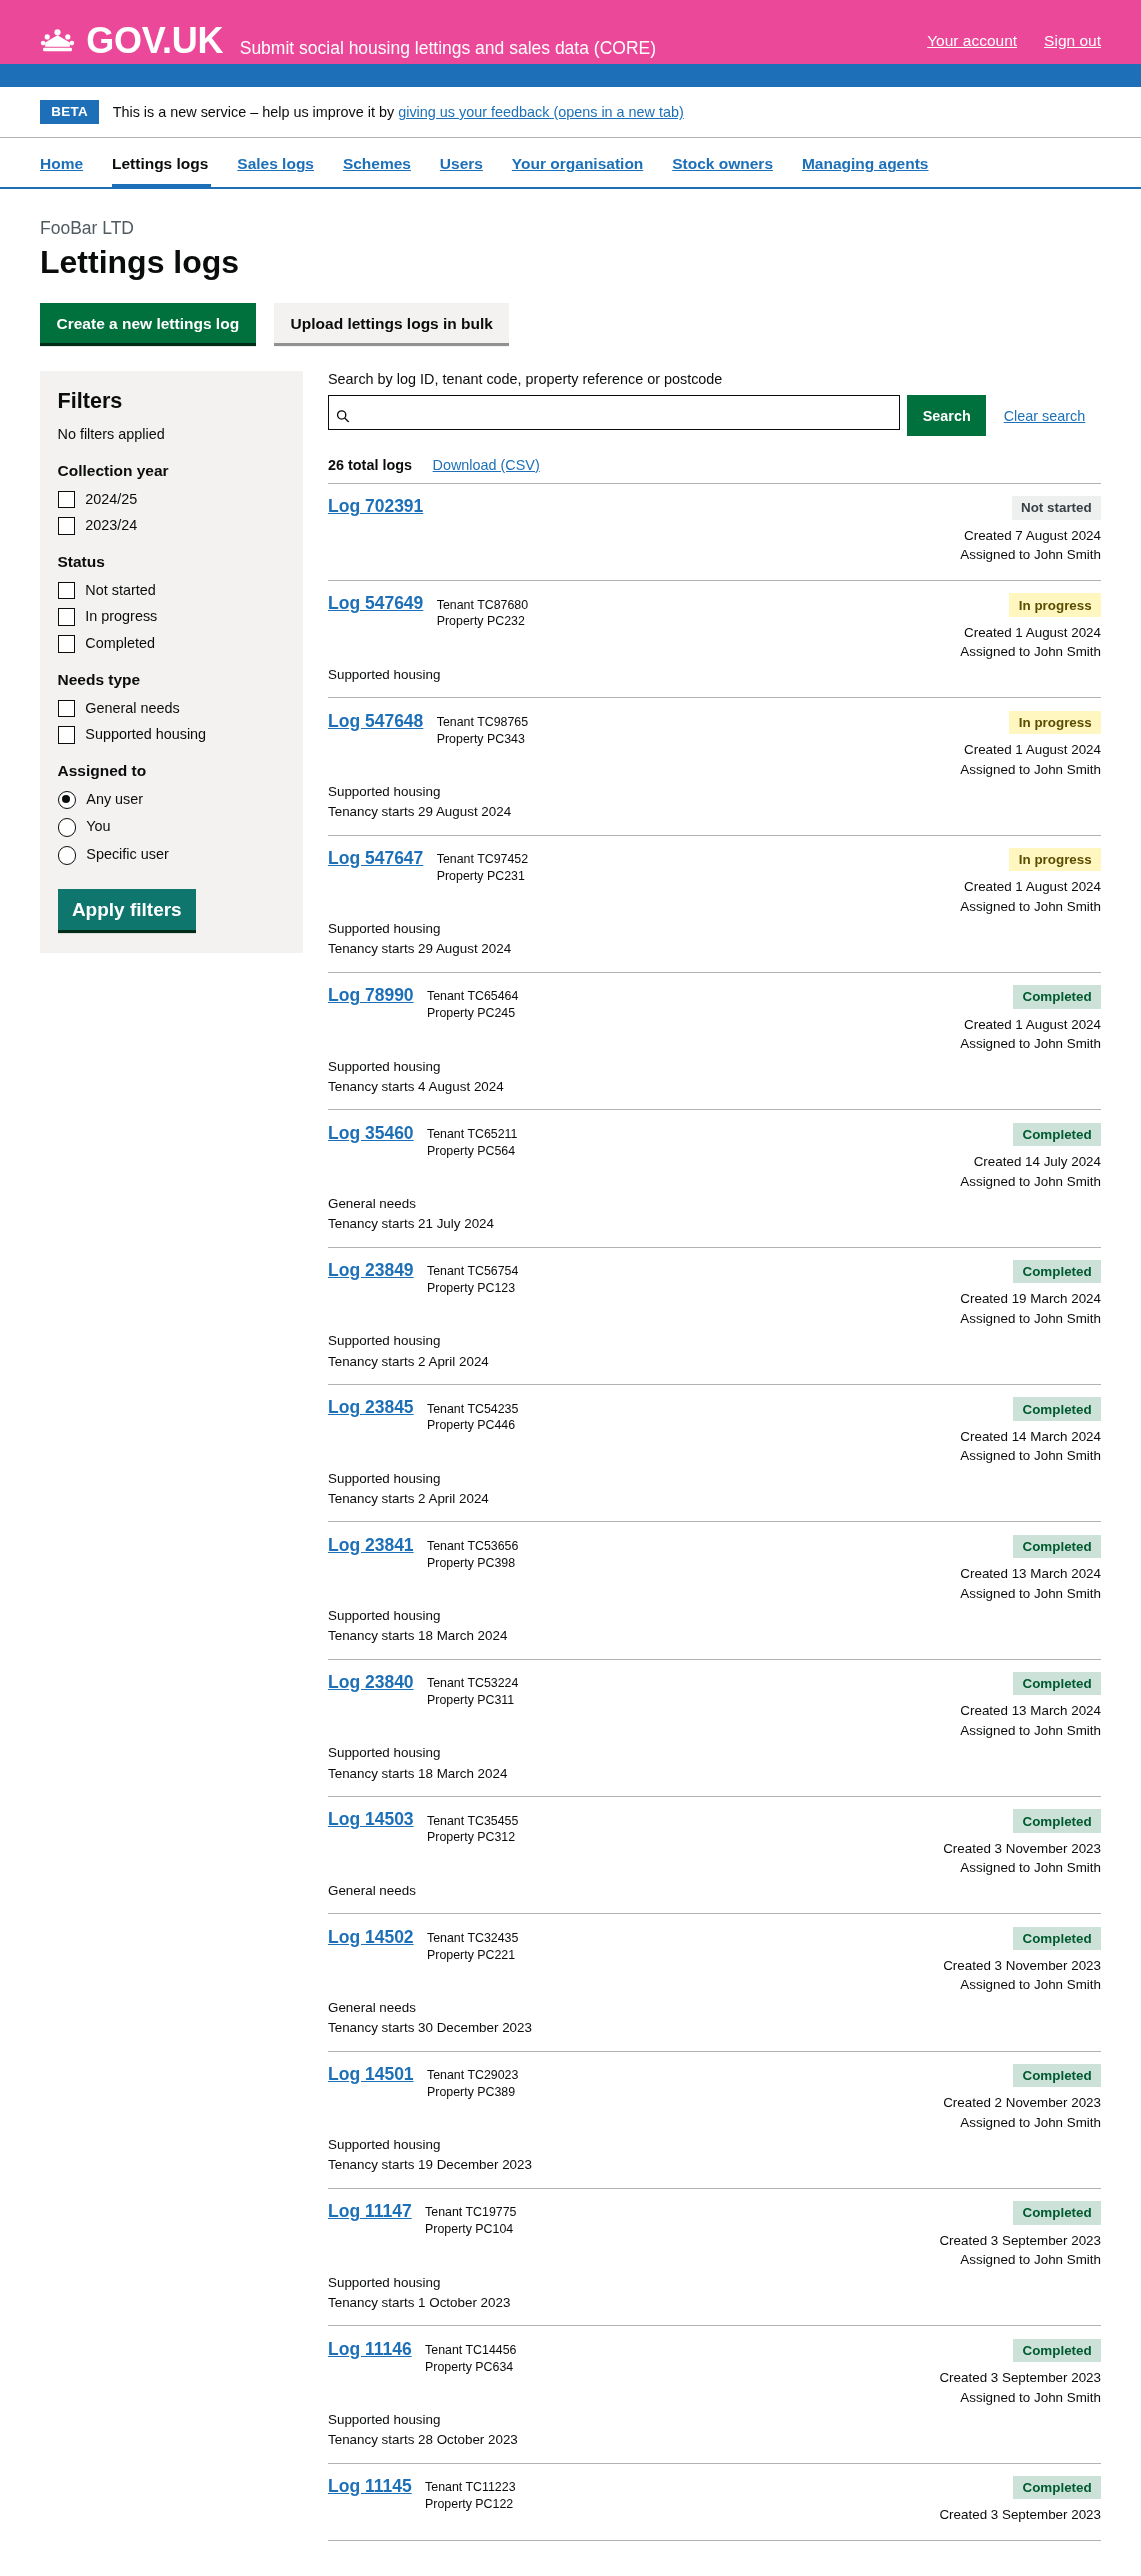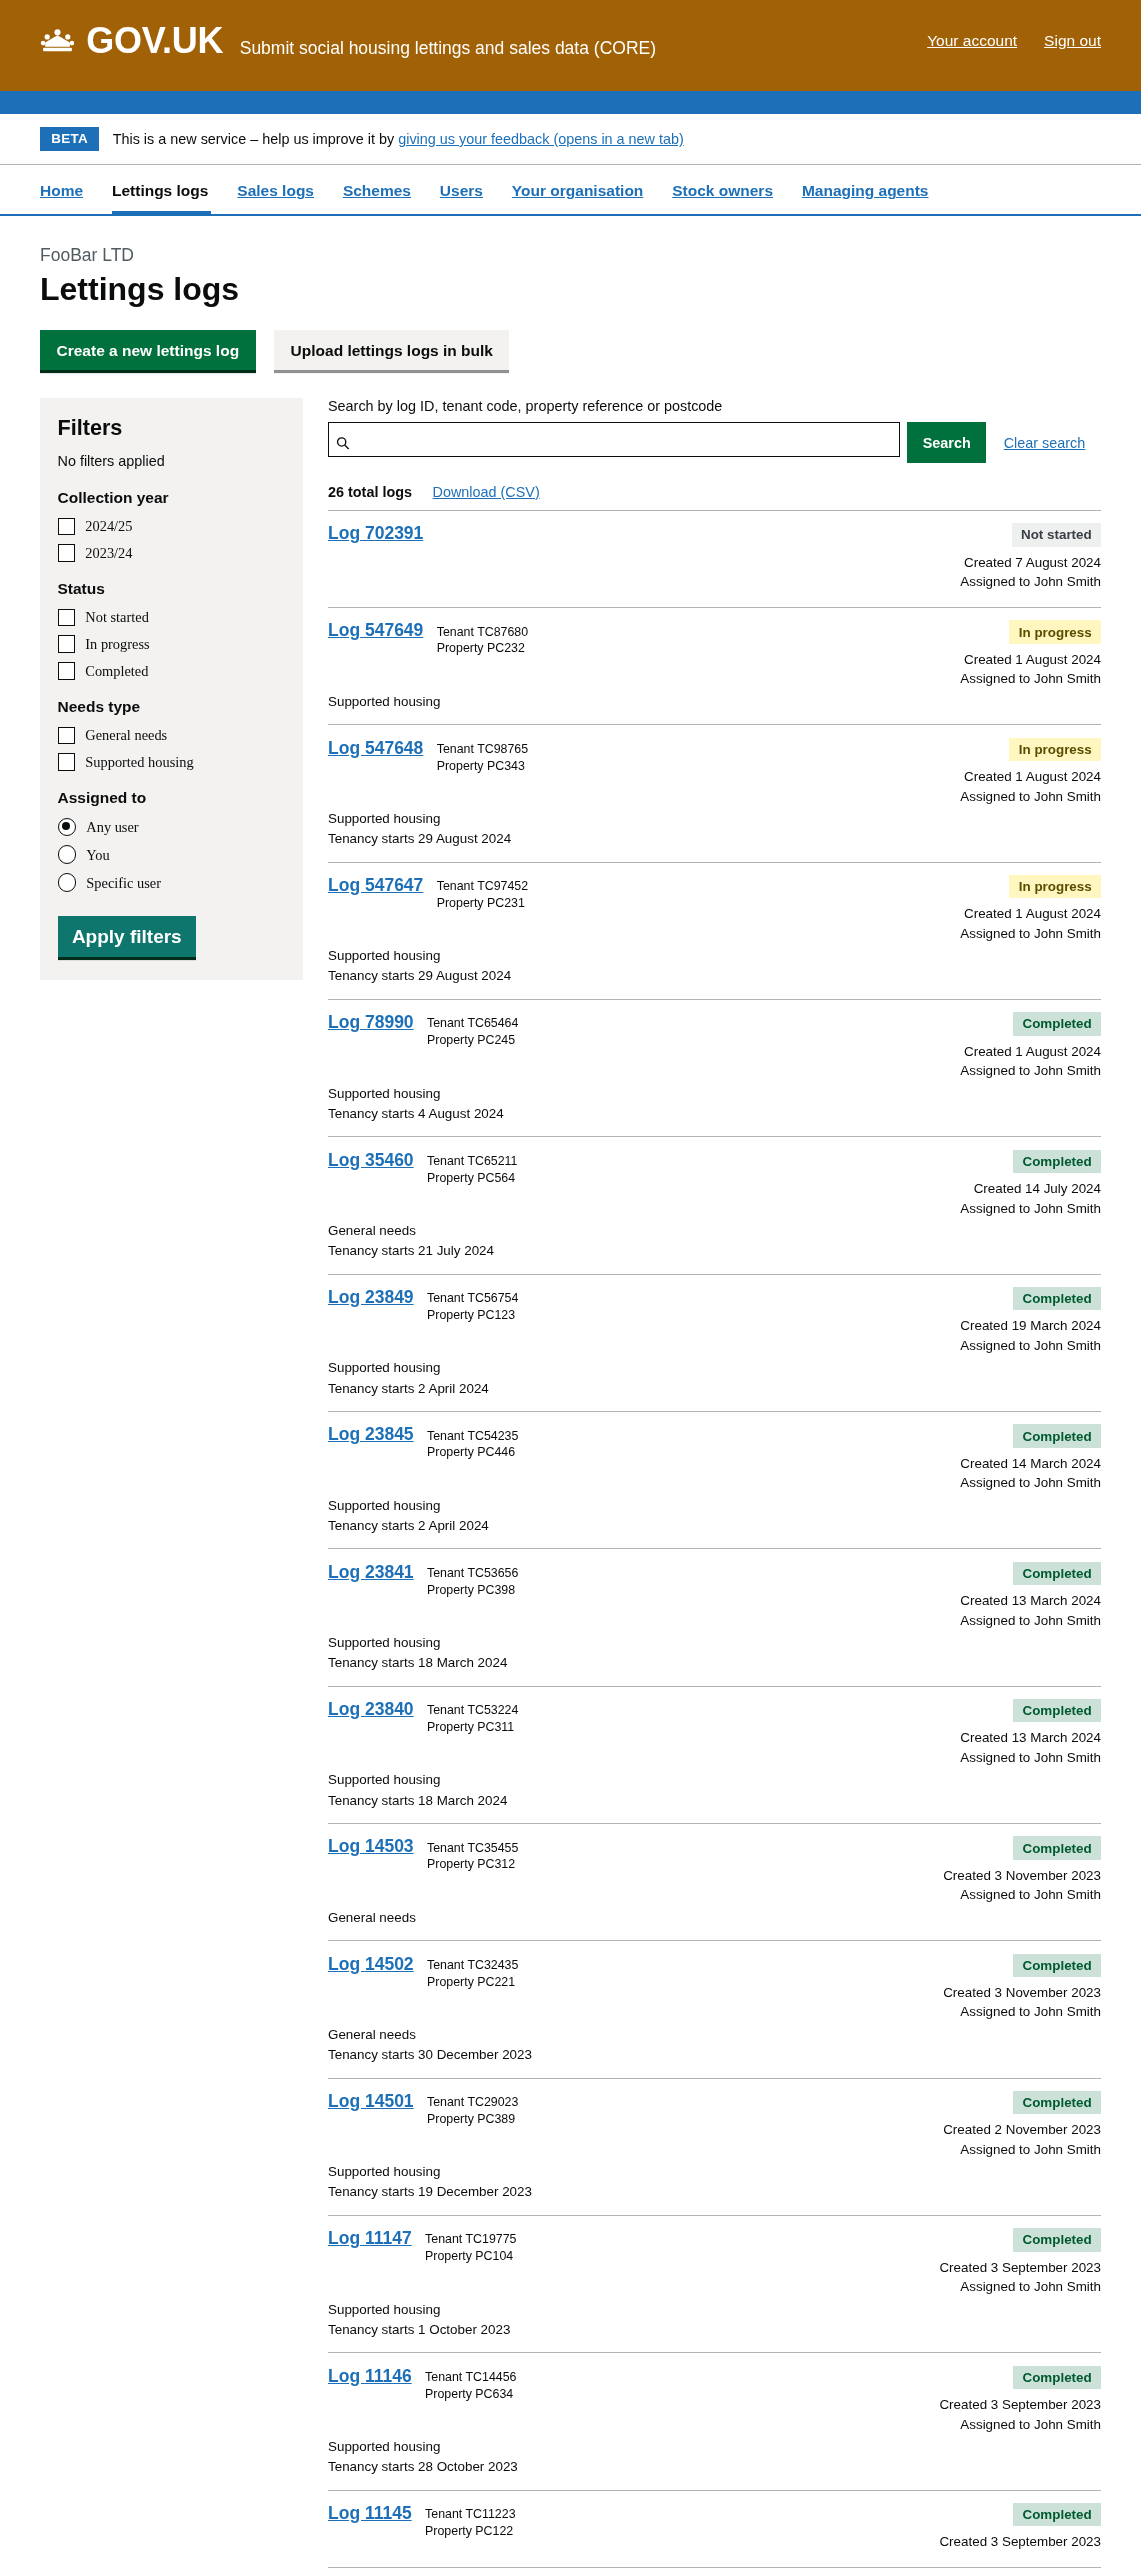--- a/index.html
+++ b/index.html
@@ -7,23 +7,23 @@
     margin: 0; padding: 0;
     background: #ffffff;
     font-family: "Liberation Sans", sans-serif;
     color: #0b0c0c;
   }
   body { width: 1141px; }
   .page { width: 1141px; margin: 0 auto; position: relative; }
 
   
   .gov-header {
-    background: #a16207;
+    background: #ec4899;
     color: #ffffff;
-    padding: 23px 0 32px 0;
+    padding: 23px 0 5px 0;
     border-bottom: 23px solid #1d70b8;
     text-align: right;
   }
   .header-inner {
     display: flex;
     align-items: center;
     justify-content: space-between;
     width: 1061px;
     margin: 0 auto;
   }
@@ -149,24 +149,23 @@
     margin-bottom: 20.6px;
   }
   .filter-group { margin-bottom: 18.5px; }
   .filter-legend {
     font-size: 15.5px;
     font-weight: bold;
     margin-bottom: 10.3px;
   }
   .check-row, .radio-row {
     display: flex;
-    align-items: flex-end;
+    align-items: flex-start;
     gap: 10.3px;
     margin-bottom: 9.3px;
-    font-family: Liberation Serif, serif;
   }
   .checkbox-box {
     width: 17.5px; height: 17.5px;
     border: 1.5px solid #0b0c0c;
     background: #ffffff;
     flex: 0 0 17.5px;
   }
   .radio-circle {
     width: 18.5px; height: 18.5px;
     border: 1.5px solid #0b0c0c;

